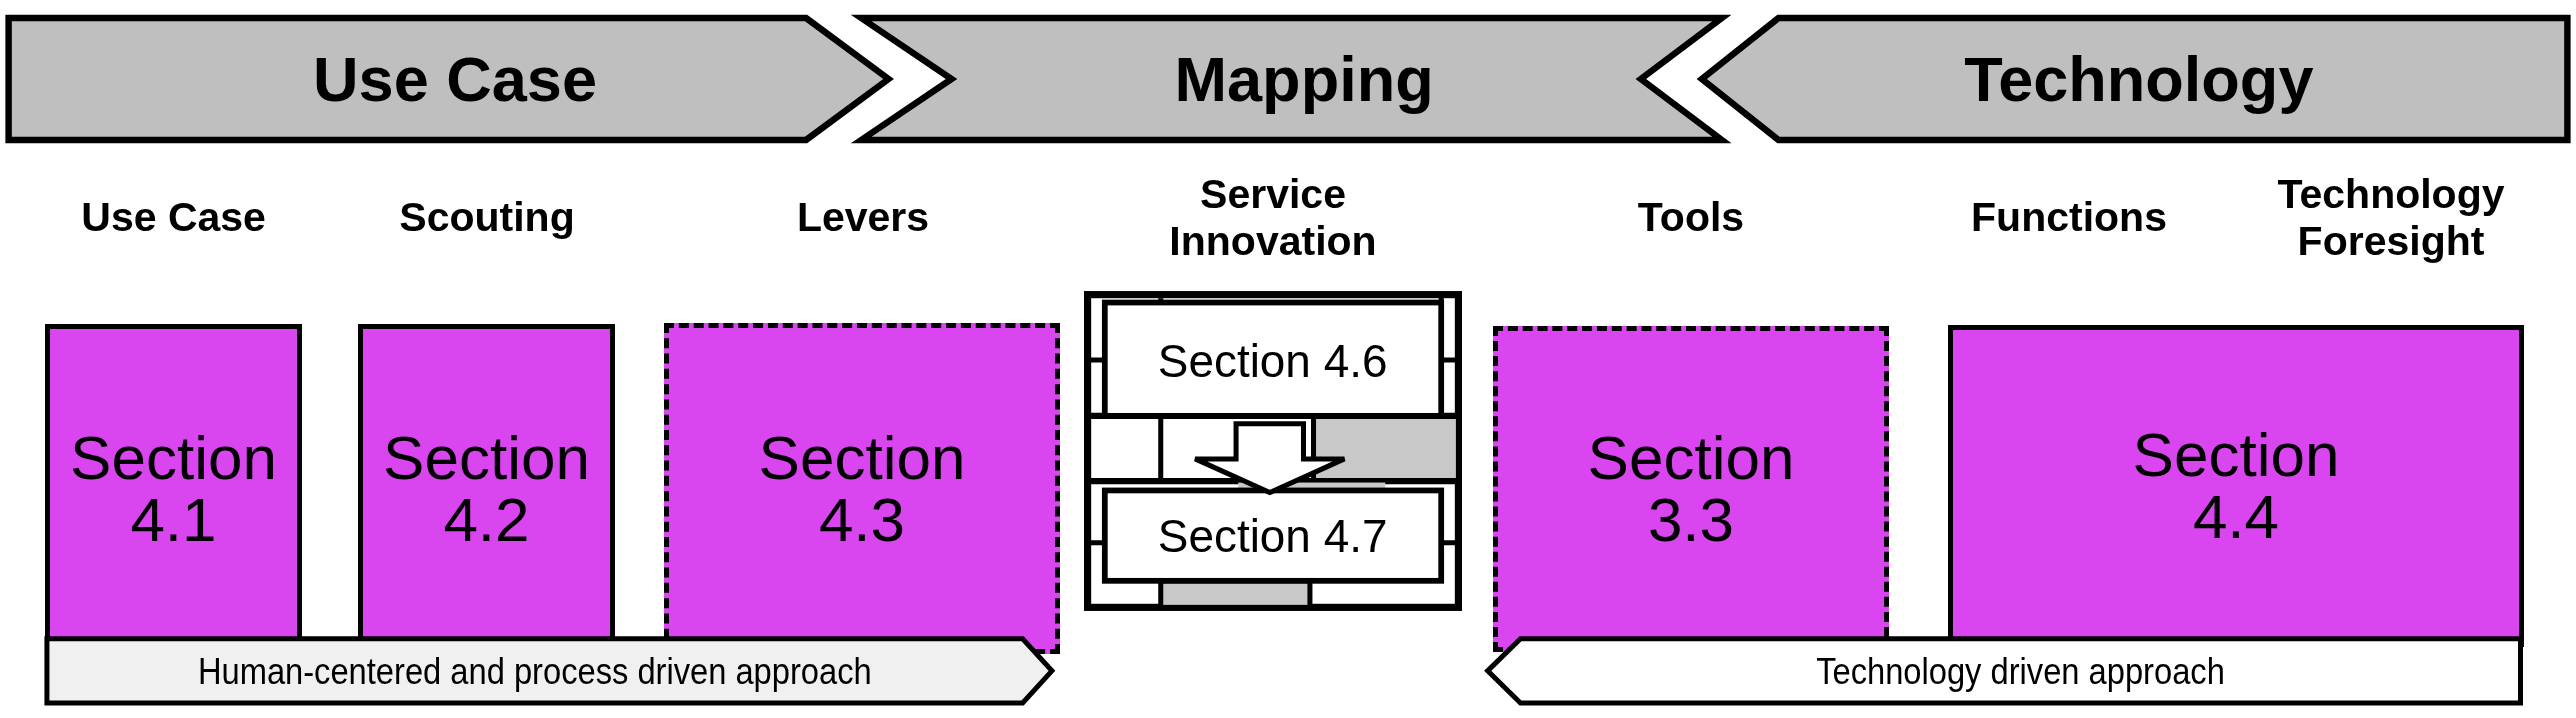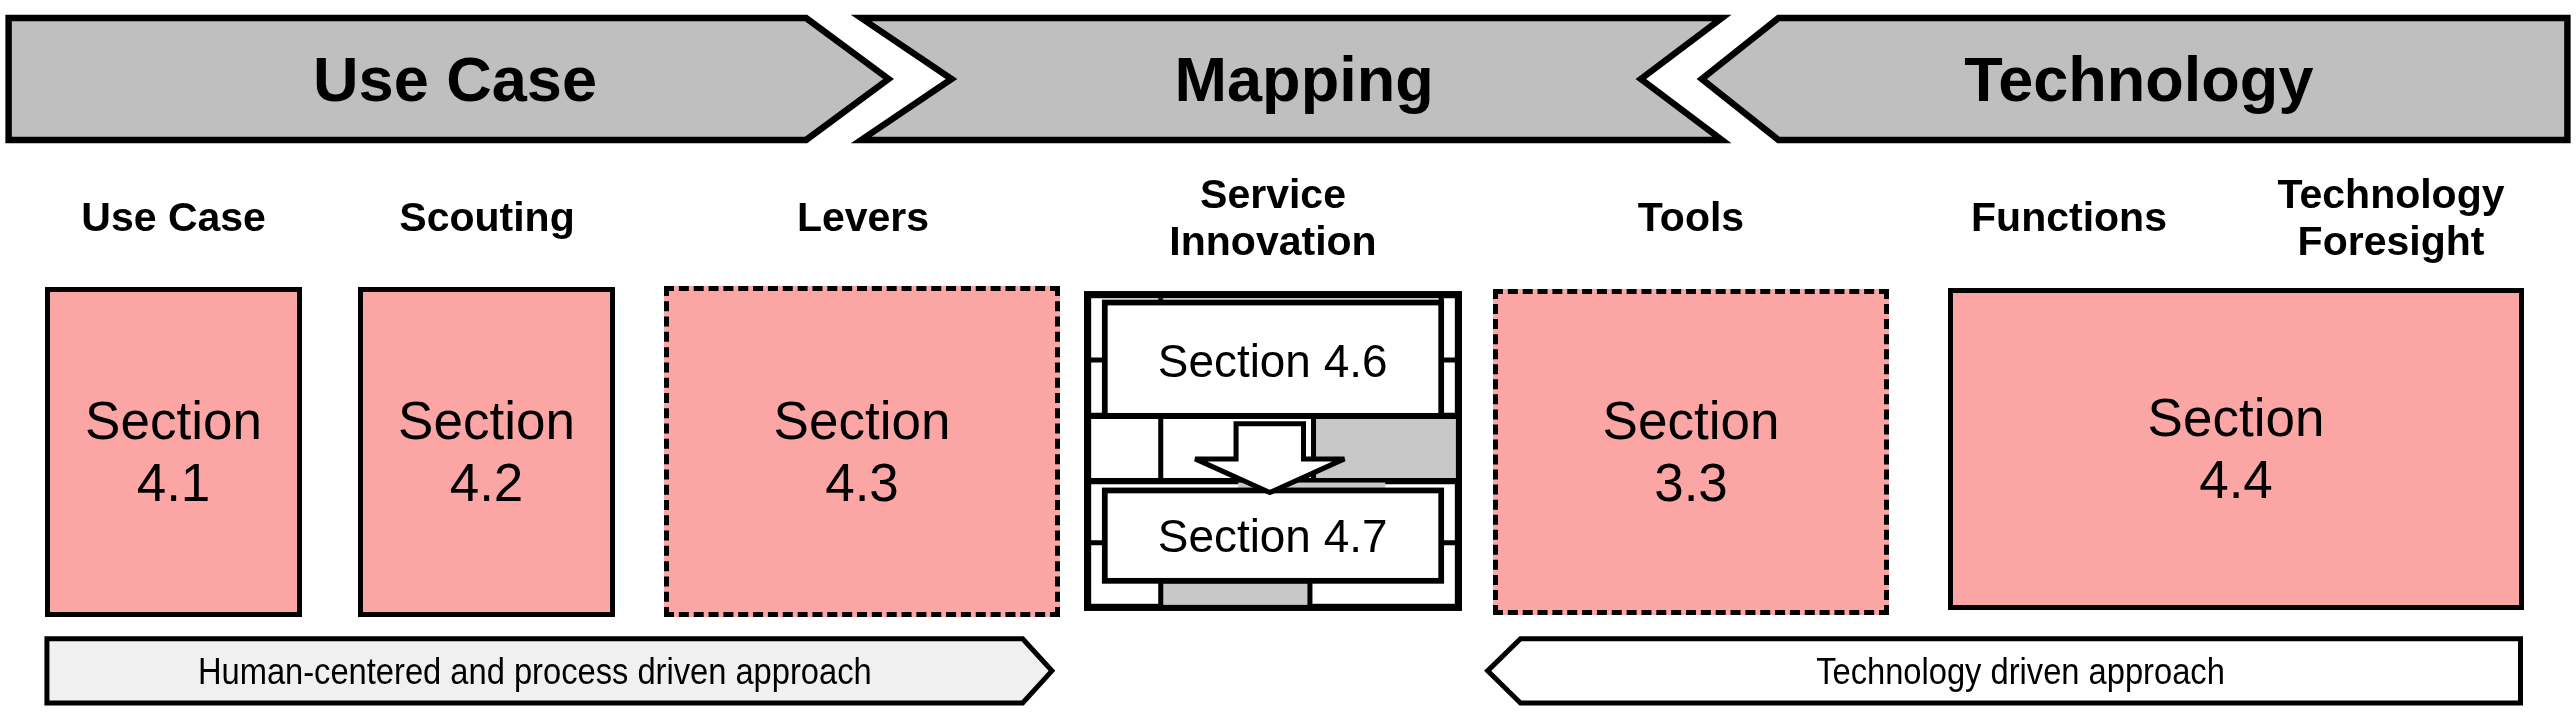--- a/index.html
+++ b/index.html
@@ -33,29 +33,30 @@
     font-size: 41px;
     font-weight: bold;
     line-height: 47px;
     white-space: nowrap;
   }
 
   .sec-box {
     position: absolute;
     box-sizing: border-box;
     border: 5px solid #000;
-    background: #fca5a5;
+    background: #d946ef;
     display: flex;
     flex-direction: column;
     justify-content: center;
     align-items: center;
     text-align: center;
-    font-size: 53px;
+    font-size: 62px;
     line-height: 62px;
     white-space: nowrap;
+    margin-top: 37px;
   }
   .sec-box.dashed { border: 5.7px dashed #000; }
 
   .mid-figure { position: absolute; left: 1084px; top: 291px; }
   .mid-label { font-size: 64px; }
 
   .approach-strip { position: absolute; left: 0; top: 623px; }
   .approach-label { font-size: 52px; }
 </style>
 </head>

